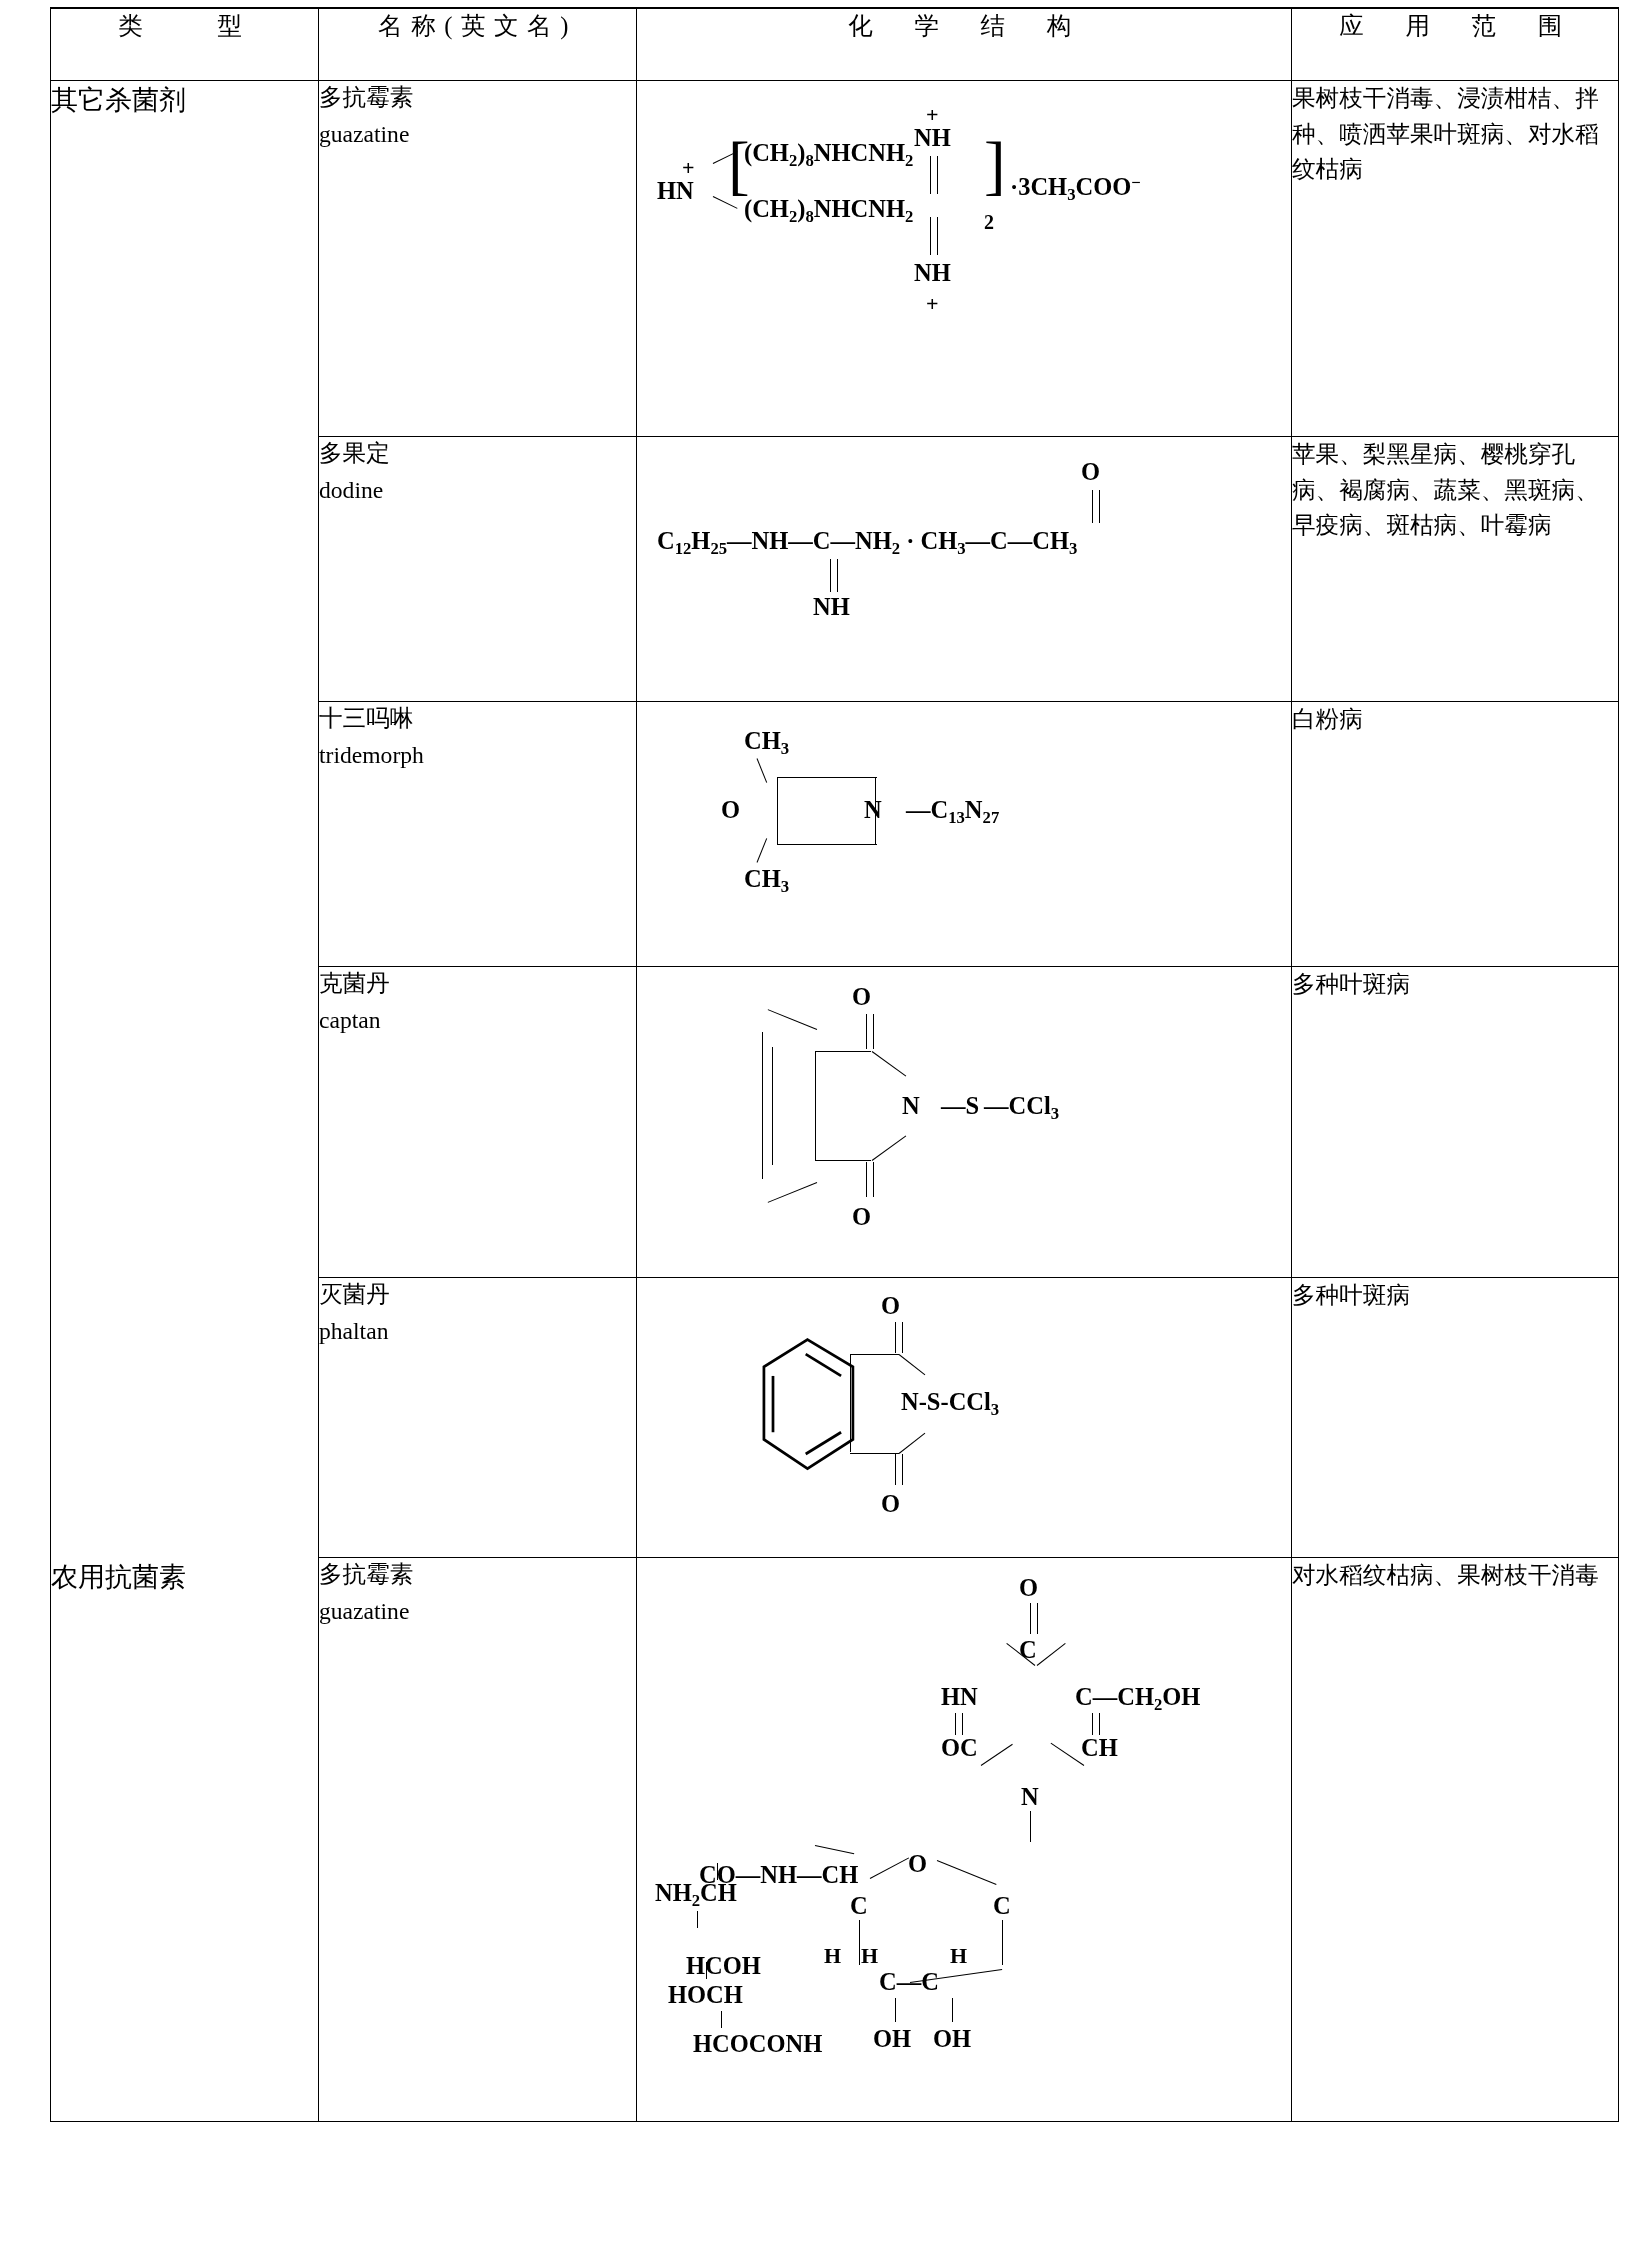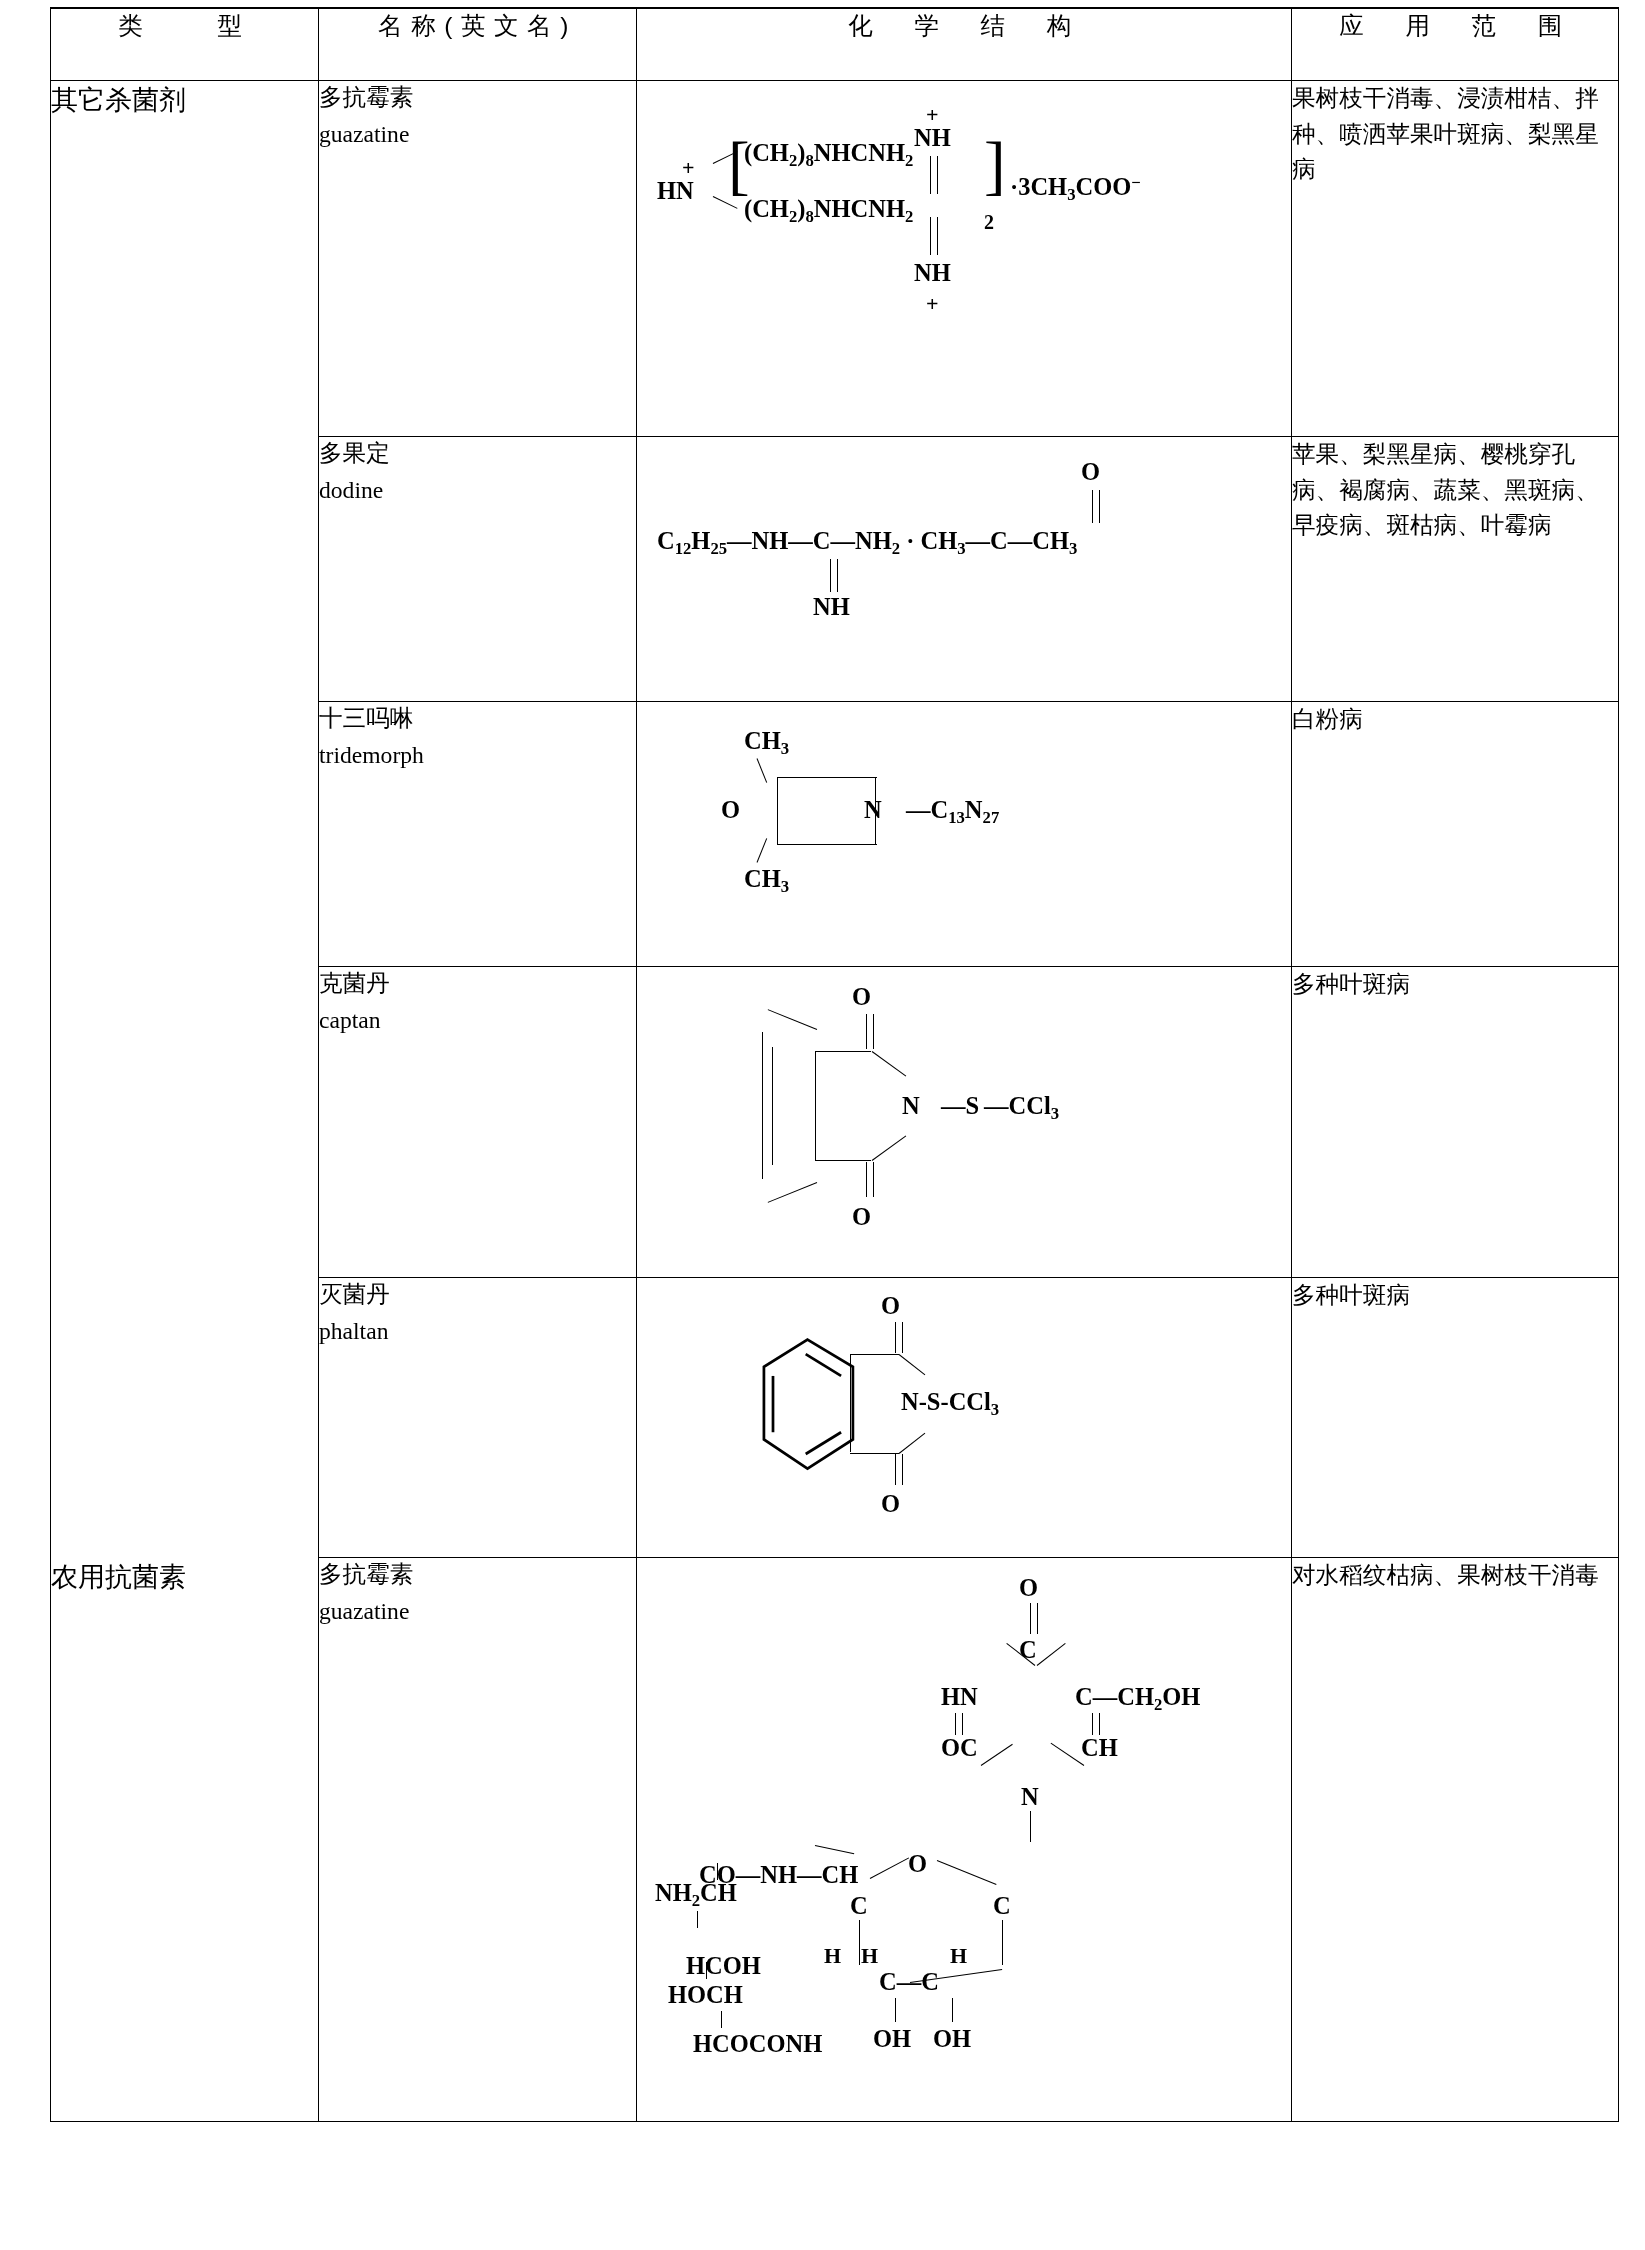--- a/index.html
+++ b/index.html
@@ -30,21 +30,21 @@
   }
   
   .hdr-row td {
     border-top: 2.7px solid #000;
     border-bottom: 1.8px solid #000;
     height: 71px;
     text-align: center;
     vertical-align: middle;
     font-size: 24.5px;
     letter-spacing: 0.35em;
-    font-family: Liberation Sans, sans-serif;
+    font-family: Liberation Serif, serif;
     font-weight: 400;
   }
   .col-type   { width: 268px; }
   .col-name   { width: 318px; }
   .col-struct { width: 655px; }
   .col-use    { width: 327px; }
 
   .cell {
     box-sizing: border-box;
     padding: 12.7px 14.5px 9px 20px;
@@ -126,21 +126,21 @@
         <span class="lbl" style="left:347px; top:127px; font-size:20px;">2</span>
 
         <span class="lbl" style="left:373px; top:89px;">·3CH<sub>3</sub>COO<sup>−</sup></span>
 
         <div class="dbl-v" style="left:293px; top:136px; height:38px;"></div>
         <span class="lbl" style="left:277px; top:175px;">NH</span>
         <span class="lbl" style="left:289px; top:207px; font-size:22px;">+</span>
       </div>
     </td>
     <td class="bl br bb cell">
-      <div class="use-text">果树枝干消毒、浸渍柑桔、拌种、喷洒苹果叶斑病、梨黑星病</div>
+      <div class="use-text">果树枝干消毒、浸渍柑桔、拌种、喷洒苹果叶斑病、对水稻纹枯病</div>
     </td>
   </tr>
 
   <tr>
     <td class="bl bb cell">
       <div class="name-cn">多果定</div>
       <div class="name-en">dodine</div>
     </td>
     <td class="bl bb cell struct" style="height:265px;">
       <div style="position:relative;height:245px;">

